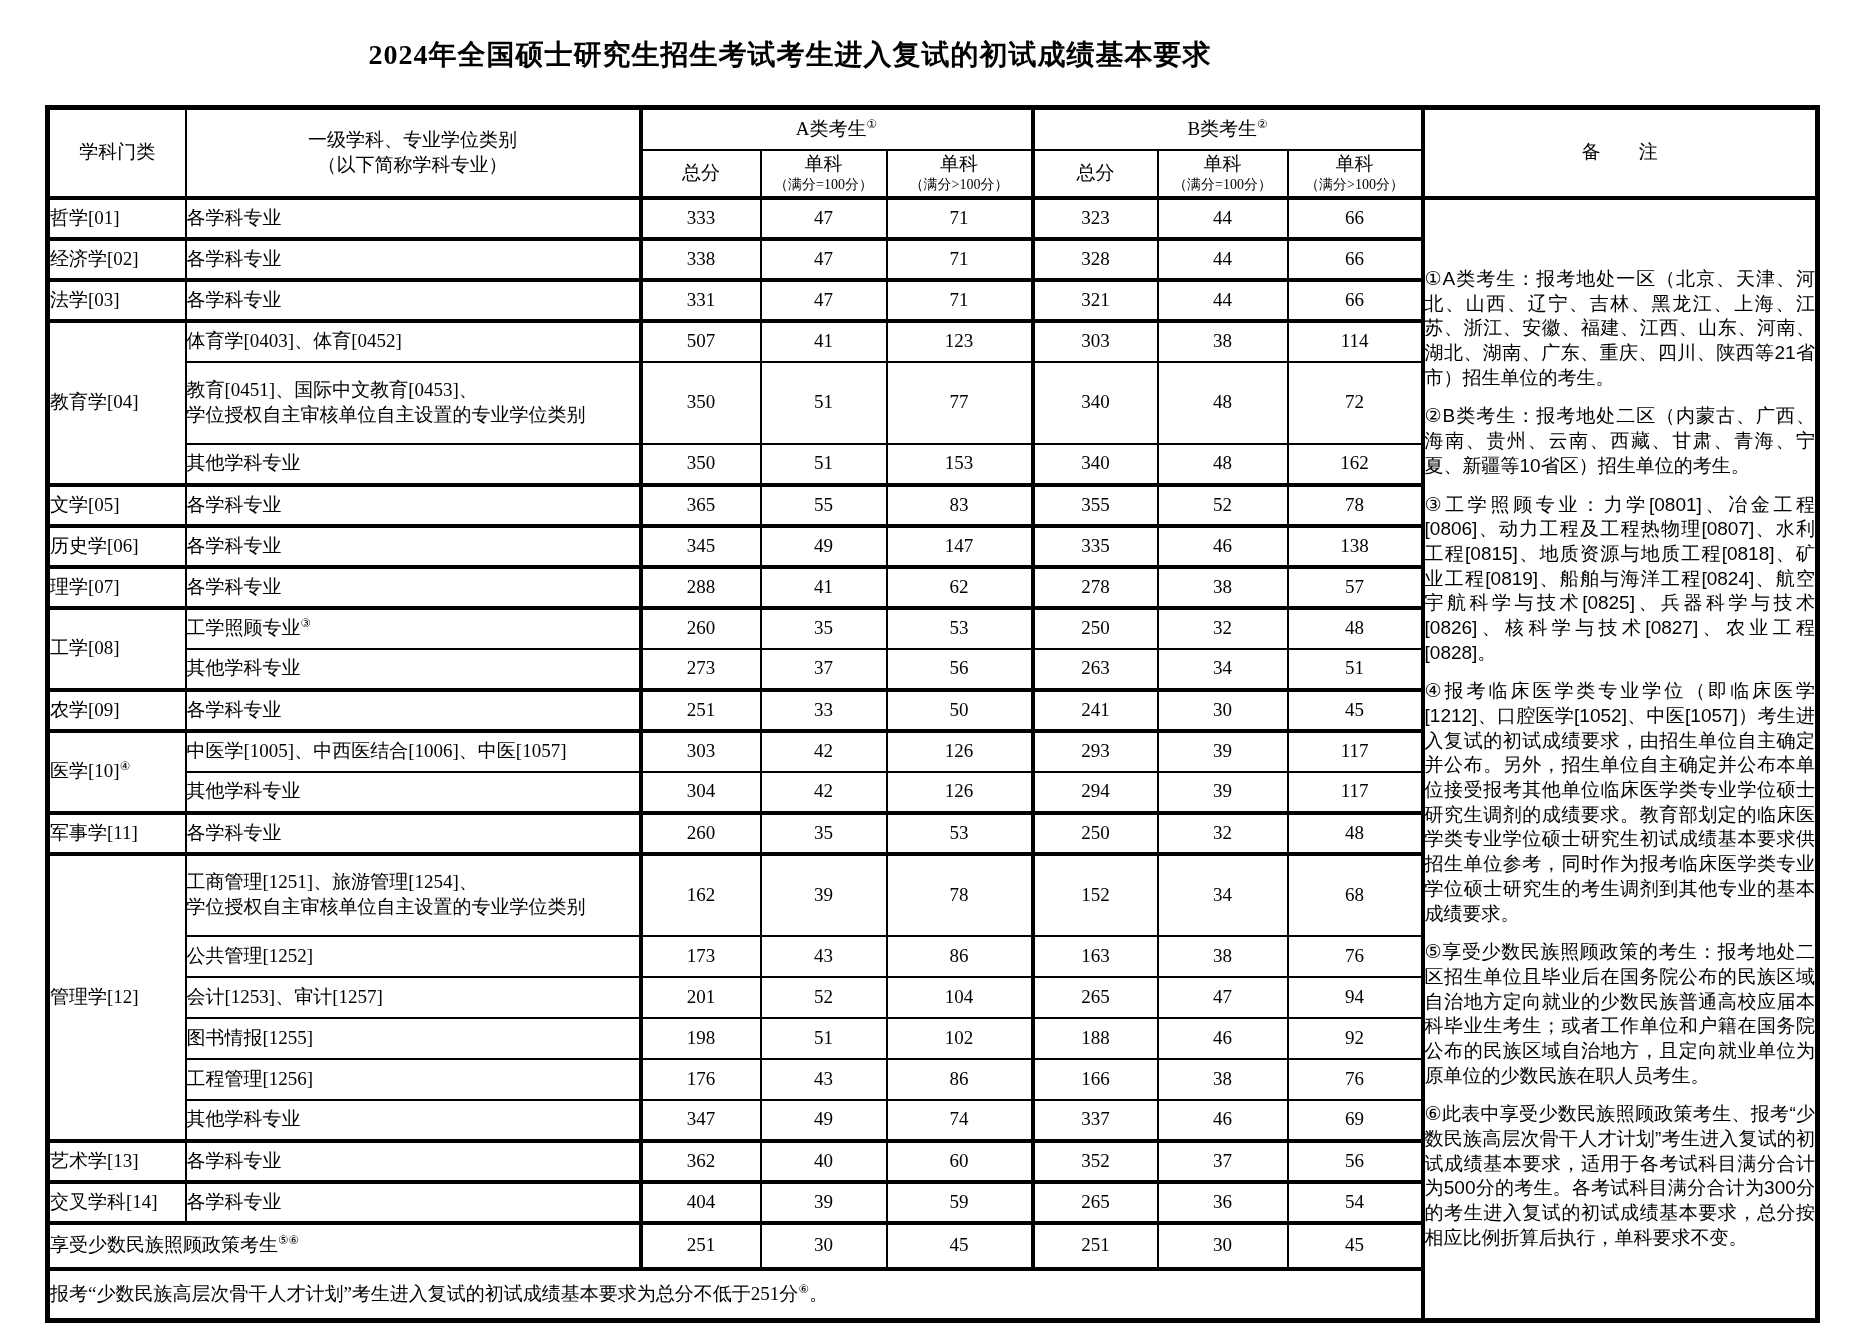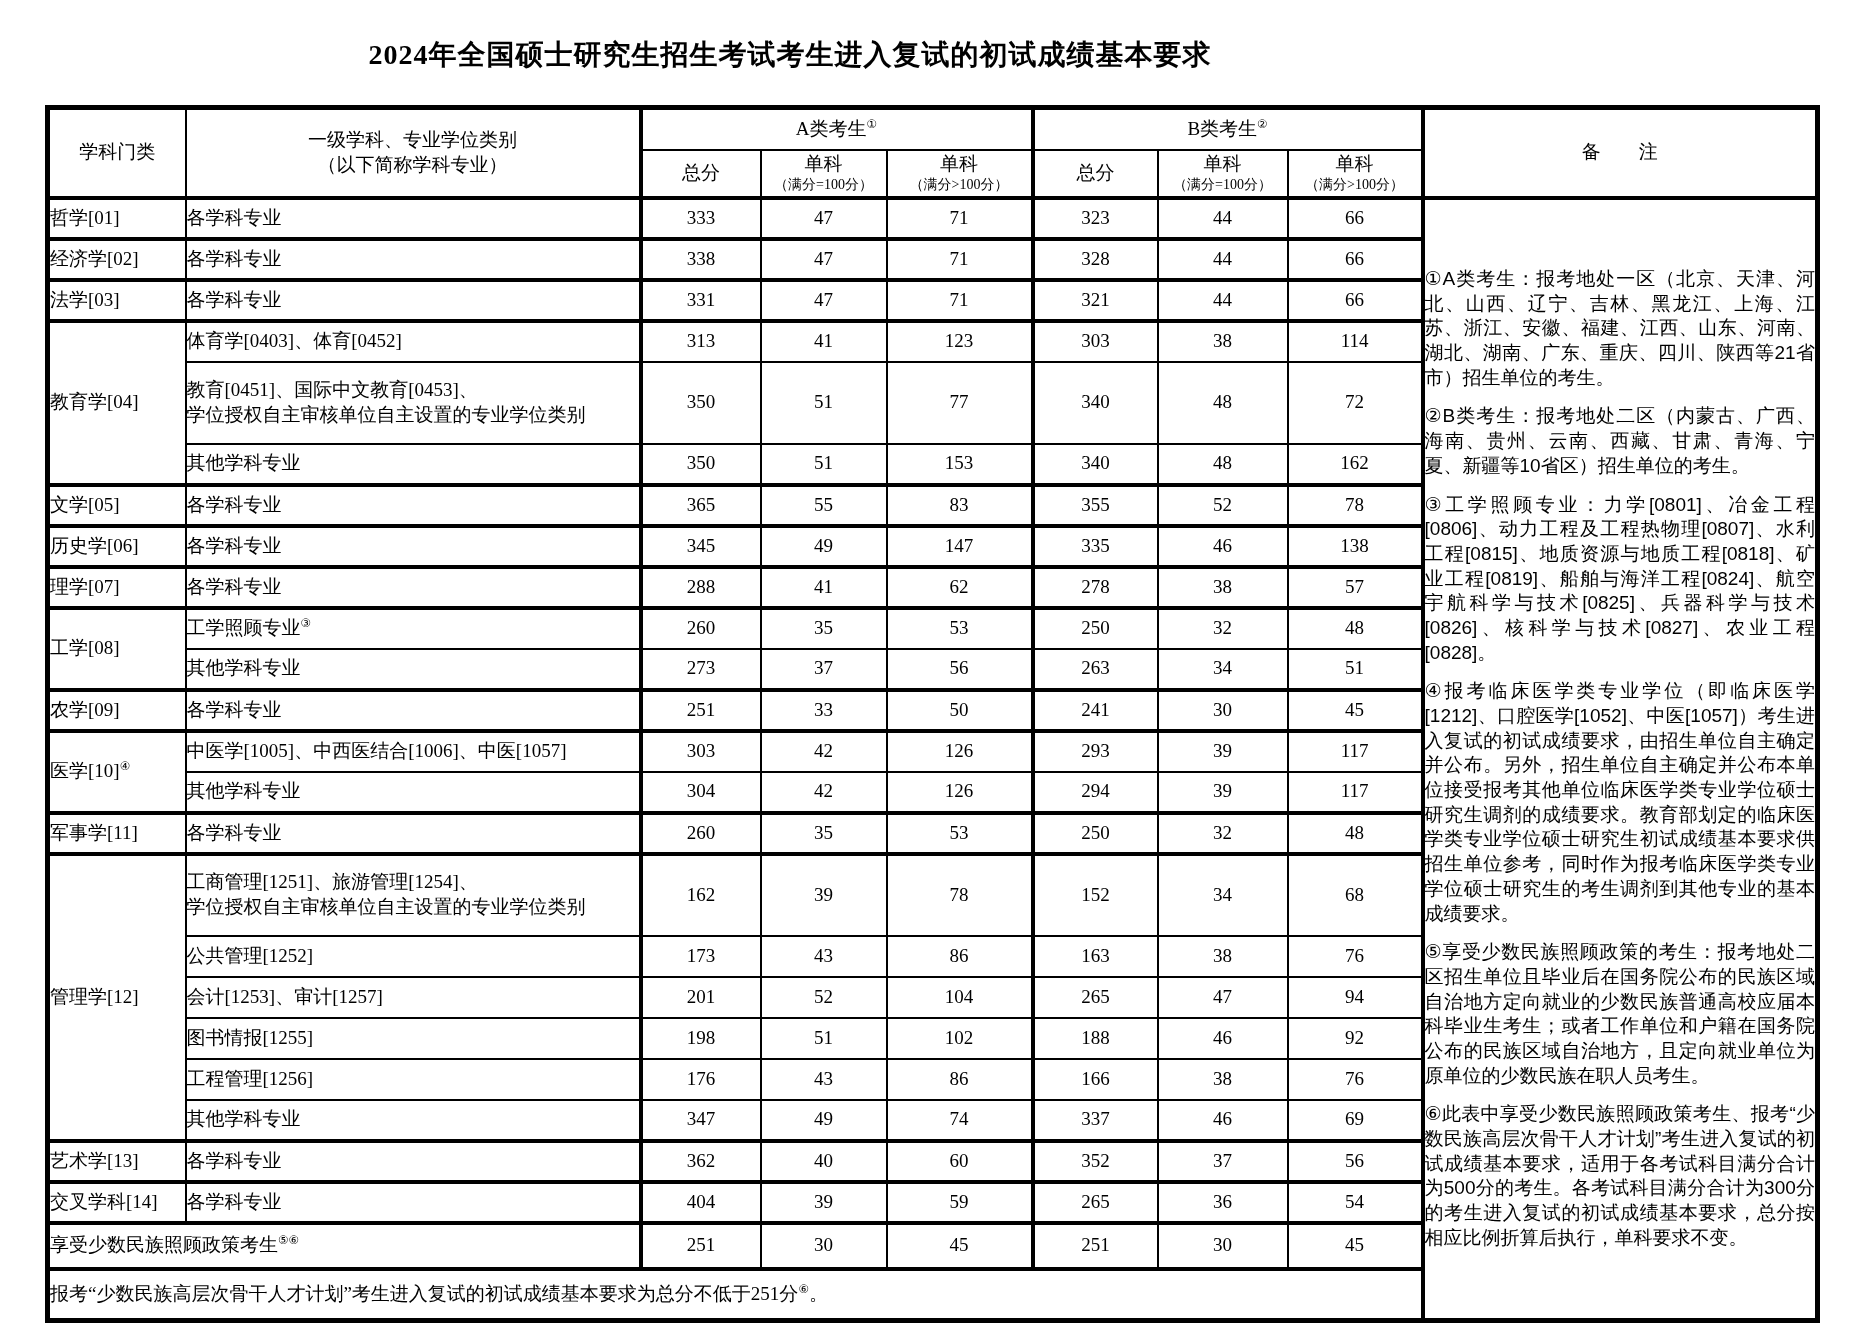--- a/index.html
+++ b/index.html
@@ -152,21 +152,21 @@
         <td class="num-cell">71</td>
         <td class="num-cell b-thick-l">321</td>
         <td class="num-cell">44</td>
         <td class="num-cell">66</td>
       </tr>
       <tr class="g-start row-s">
         <td class="cat-cell" rowspan="3"><span>教育学[04]</span></td>
         <td class="spec-cell">
           <div class="spec-line">体育学[0403]、体育[0452]</div>
         </td>
-        <td class="num-cell b-thick-l">313</td>
+        <td class="num-cell b-thick-l">507</td>
         <td class="num-cell">41</td>
         <td class="num-cell">123</td>
         <td class="num-cell b-thick-l">303</td>
         <td class="num-cell">38</td>
         <td class="num-cell">114</td>
       </tr>
       <tr class="row-tall">
         <td class="spec-cell">
           <div class="spec-line">教育[0451]、国际中文教育[0453]、</div>
           <div class="spec-line">学位授权自主审核单位自主设置的专业学位类别</div>

